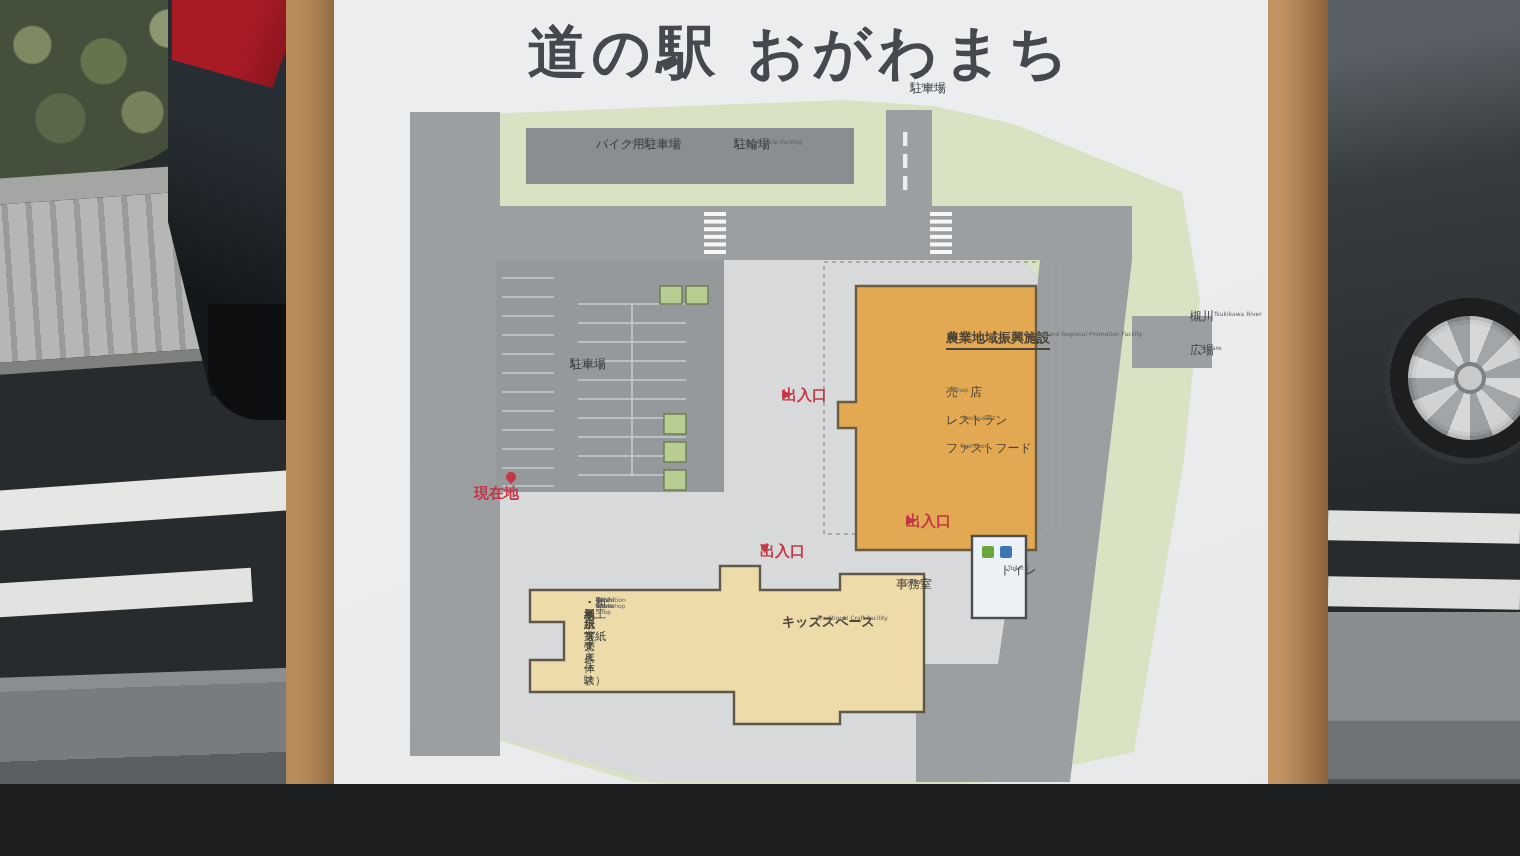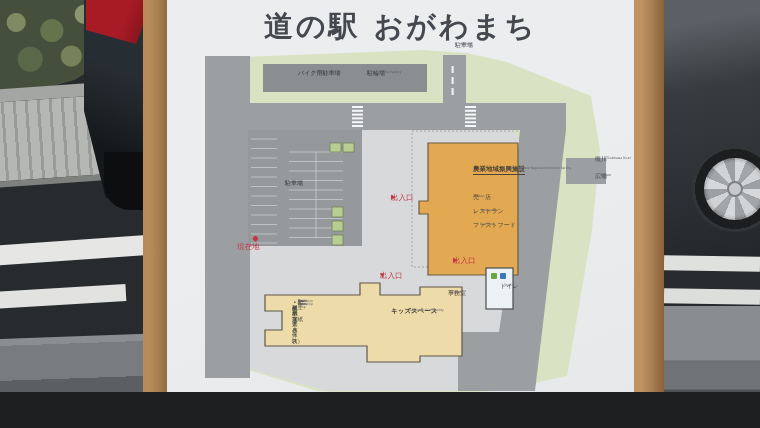--- a/index.html
+++ b/index.html
@@ -61,21 +61,21 @@
   .panel{left:167px;top:0;width:467px;height:428px;
     background:linear-gradient(160deg,#eceDef 0 40%,#e7e8ea 100%);background-color:#e9eaec;}
   .panel-title{left:0;top:7px;width:467px;text-align:center;font-size:29px;font-weight:bold;
     color:#45494f;letter-spacing:3px;}
 
   
   .lbl{transform:translateX(-50%);text-align:center;color:#3e4248;line-height:1.05;white-space:nowrap;}
   .lbl .jp{position:static;display:block;font-size:6px;}
   .lbl .en{position:static;display:block;font-size:6px;transform:scale(.5);transform-origin:50% 0;color:#5c6066;}
   .lbl-big .jp{font-size:6.5px;font-weight:bold;}
-  .red{color:#c23845;font-weight:normal;font-size:7.5px;white-space:nowrap;line-height:1;}
+  .red{color:#c23845;font-weight:bold;font-size:7.5px;white-space:nowrap;line-height:1;}
   .red .arrow{position:static;font-size:6.5px;}
   .redv{transform:translateX(-50%);text-align:center;}
   .redv .arrow{position:static;display:block;font-size:6px;line-height:.9;}
   .list{color:#4a4e42;line-height:1;}
   .list .it{position:static;display:block;font-size:5.5px;color:#3f4338;}
   .list .ite{position:static;display:block;font-size:6px;transform:scale(.5);transform-origin:0 0;
     color:#5c6066;margin:-1px 0 1px 6px;}
   .pin{width:5px;height:5px;border-radius:50% 50% 50% 0;background:#c23845;transform:rotate(-45deg);}
   .ticon{width:6px;height:6px;border-radius:1px;}
 </style>

